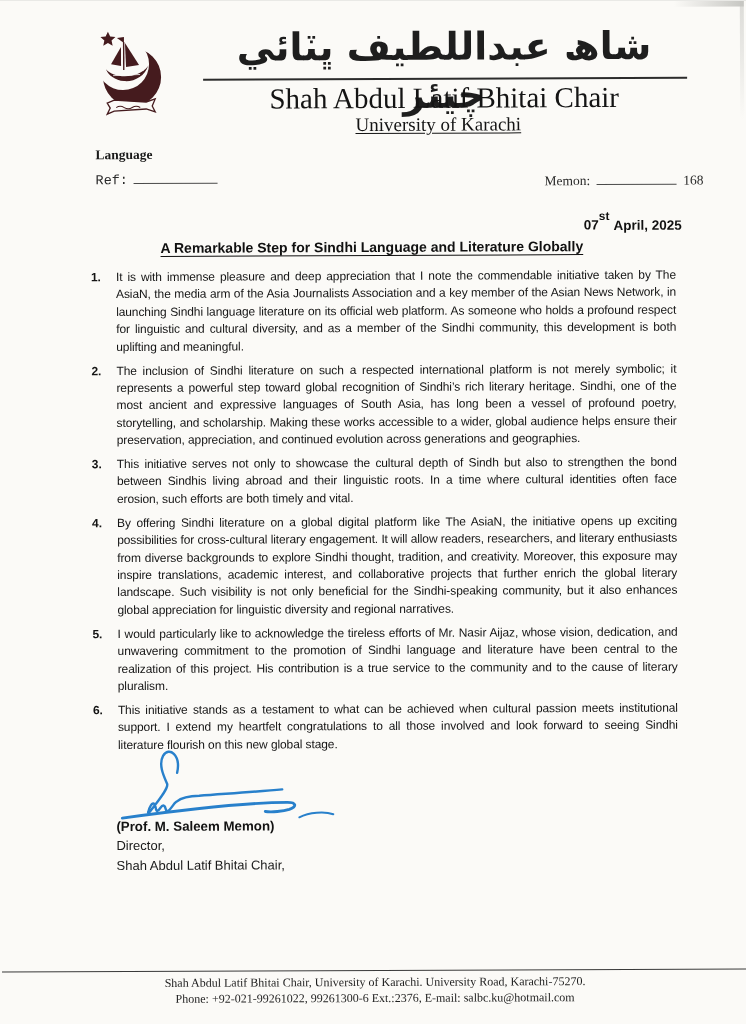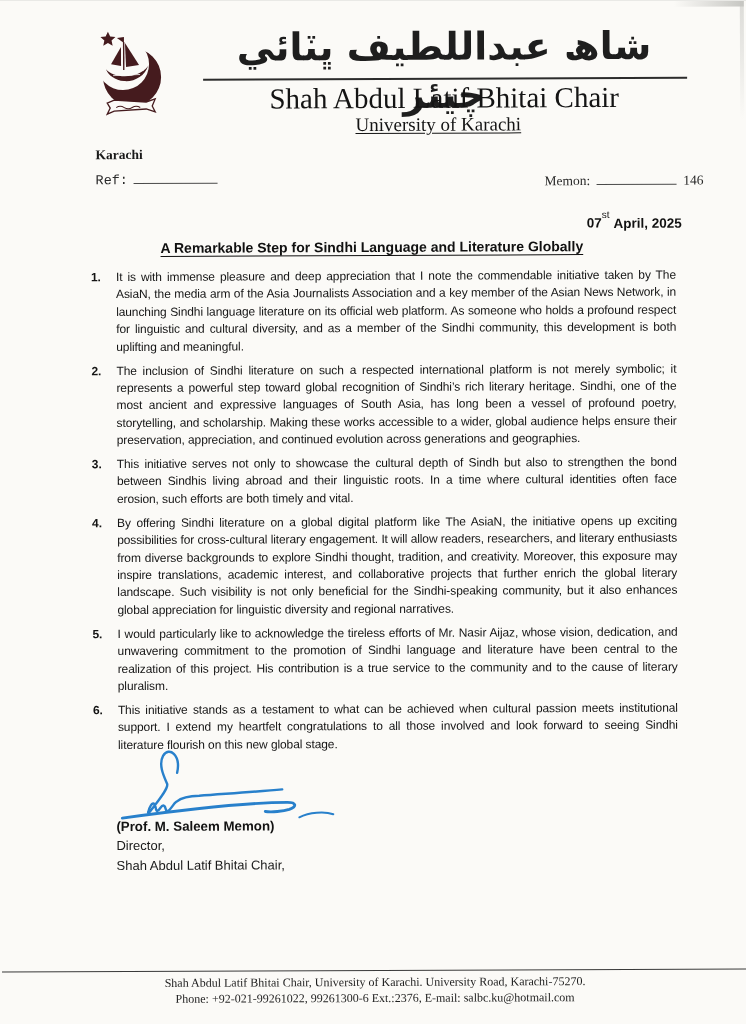--- a/index.html
+++ b/index.html
@@ -33,21 +33,21 @@
   .ref-row { position:absolute; left:97px; top:169px; font-family:Liberation Mono, monospace;
     font-size:13.5px; color:#2a2a2a; }
   .date-row { position:absolute; left:546px; top:172px; font-family:"Liberation Serif", serif;
     font-size:13.5px; color:#2a2a2a; }
   .blank { display:inline-block; border-bottom:1.3px solid #4a4a4a; height:12px; }
   .blank-ref { width:84px; margin-left:6px; }
   .blank-date { width:80px; margin:0 7px 0 6px; }
 
   .letter-date { position:absolute; right:63px; top:213px; font-size:13.5px;
     font-weight:bold; color:#111; }
-  .letter-date sup { font-size:10px; position:relative; top:-4px; font-weight:normal; }
+  .letter-date sup { font-size:12px; position:relative; top:-4px; font-weight:bold; }
   .letter-date .date-rest { margin-left:4px; }
 
   .title { position:absolute; left:0; width:746px; top:238px; text-align:center;
     font-size:14px; font-weight:bold; color:#101010;
     text-decoration:underline; text-underline-offset:3px; }
 
   
   .body-col { position:absolute; left:92px; top:267px; width:585px; }
   .para { display:flex; margin-bottom:6.5px; font-size:12px; line-height:17.4px;
     letter-spacing:-0.1px; color:#141414; }
@@ -93,27 +93,27 @@
       <path d="M17,42 L50,40 M19,45.5 L46,44.5" stroke="#fbfaf7" stroke-width=".8" fill="none"></path>
       <path d="M13,73 l7,-3 l32,2 l9,-3 l-3,7 l3,6 l-9,-3 l-32,2 l-7,3 l3,-6 z" fill="#fbfaf7" stroke="#451b1e" stroke-width="1.3"></path>
       <path d="M22,77.5 q4,-2.5 8,0 t8,0 t8,0" fill="none" stroke="#451b1e" stroke-width="1"></path>
     </svg>
 
     <div class="callig">شاھ عبداللطيف ڀٽائي چيئر</div>
     <div class="callig-rule"></div>
     <div class="org">Shah Abdul Latif Bhitai Chair</div>
     <div class="inst">University of Karachi</div>
 
-    <div class="director">Karachi</div>
+    <div class="director">Language</div>
 
     <div class="ref-row">
       <span>Ref:</span><span class="blank blank-ref"></span>
     </div>
     <div class="date-row">
-      <span>Memon:</span><span class="blank blank-date"></span><span>146</span>
+      <span>Memon:</span><span class="blank blank-date"></span><span>168</span>
     </div>
 
     <div class="letter-date">
       <span>07</span><sup>st</sup><span class="date-rest">April, 2025</span>
     </div>
 
     <div class="title">A Remarkable Step for Sindhi Language and Literature Globally</div>
 
     <main class="body-col">
 

